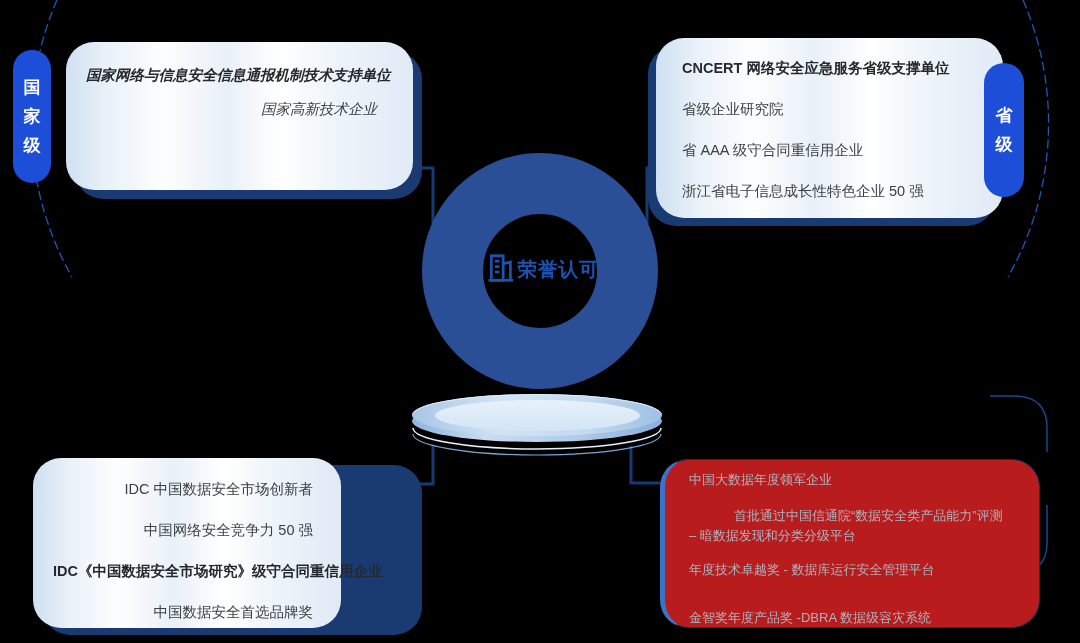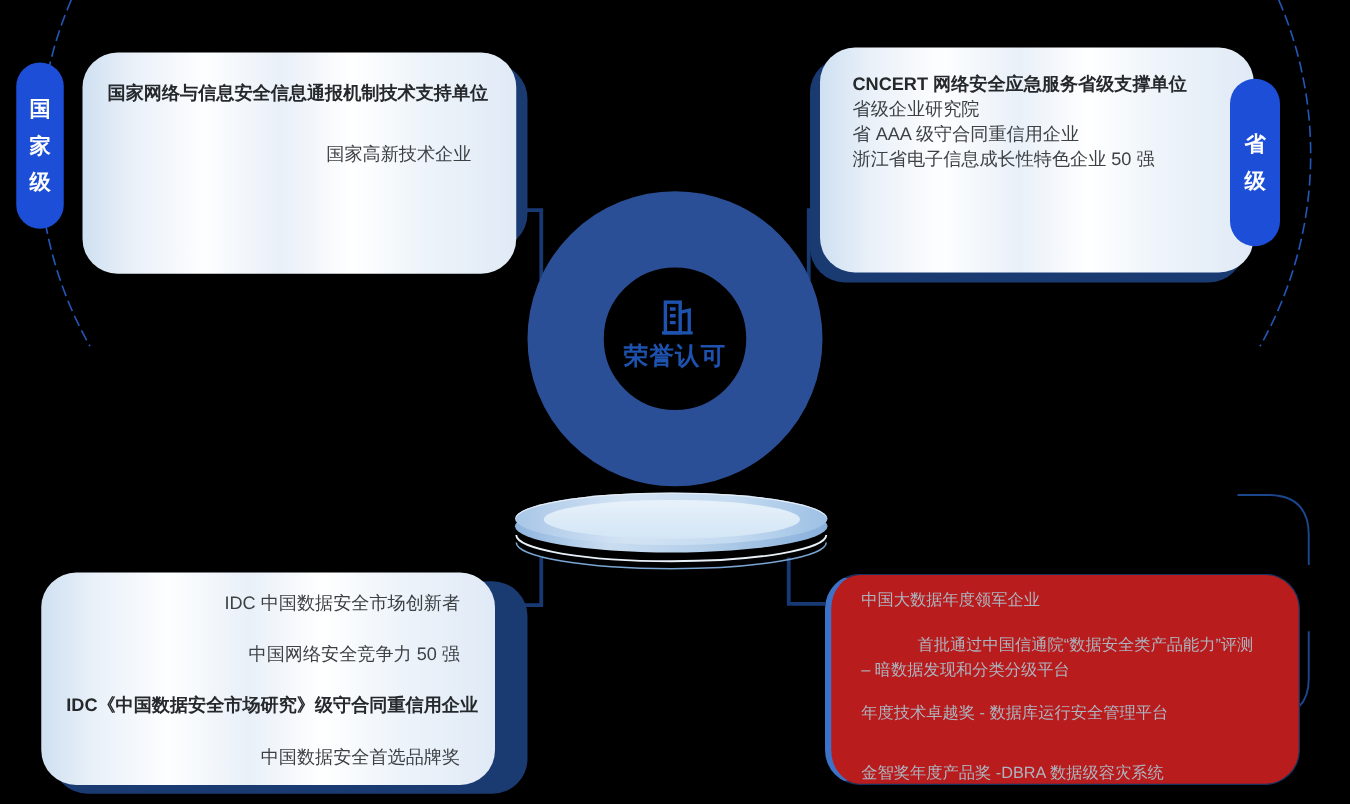--- a/index.html
+++ b/index.html
@@ -11,21 +11,21 @@
   .white-card{background:linear-gradient(90deg,#cfe0f1 0%,#eaf1f9 12%,#fdfeff 28%,#e9f0f8 46%,#ffffff 62%,#eef4fa 78%,#e0eaf6 100%);}
   .line{font-size:14.5px;line-height:20px;color:#3d4144;white-space:nowrap;}
   .line.bold{font-weight:bold;color:#26292c;}
   .align-r{text-align:right;}
   .align-l{text-align:left;}
   .navy-card{background:#b91c1c;border:1.5px solid #16335f;border-left:5px solid #3c73c8;}
   .navy-card .line{color:#adb4c0;font-size:13px;font-weight:normal;}
   .pill{position:absolute;background:#1d4ed8;border-radius:20px;color:#fff;font-weight:bold;
         font-size:17px;display:flex;flex-direction:column;align-items:center;justify-content:center;}
   .pill span{display:block;width:18px;line-height:29px;text-align:center;word-break:break-all;}
-  .hub{position:absolute;left:423px;top:151px;width:234px;height:234px;display:flex;flex-direction:column;
+  .hub{position:absolute;left:423px;top:151px;width:234px;height:234px;display:flex;
        align-items:center;justify-content:center;}
   .hub-label{font-size:19.5px;font-weight:bold;color:#1d52ae;letter-spacing:1px;margin-top:2px;}
   .ellipse{position:absolute;border-radius:50%;}
   .disc-base{left:412px;top:400px;width:250px;height:42px;
      background:linear-gradient(90deg,#8fb4de,#c9ddf1 30%,#b4cfea 60%,#89b0dc);}
   .disc-top{left:412px;top:394px;width:250px;height:42px;
      background:linear-gradient(90deg,#a8c6e7,#d3e3f4 35%,#c3daf0 70%,#9dc0e4);
      box-shadow:inset 0 1px 0 #e4eef9;}
   .disc-inner{left:435px;top:400px;width:205px;height:31px;
      background:linear-gradient(180deg,#e7f1fa,#d3e5f5);}
@@ -43,35 +43,35 @@
     <path d="M 413,168 H 433 V 224" fill="none" stroke="#183a74" stroke-width="3"></path>
     <path d="M 660,168 H 647 V 224" fill="none" stroke="#183a74" stroke-width="3"></path>
     <path d="M 413,484 H 433 V 446" fill="none" stroke="#183a74" stroke-width="3"></path>
     <path d="M 660,483 H 631 V 446" fill="none" stroke="#183a74" stroke-width="3"></path>
     <circle cx="540" cy="271" r="87.5" fill="none" stroke="#2b4f96" stroke-width="61"></circle>
     <path d="M 413,428 A 124 21 0 0 0 661,428" fill="none" stroke="#e8f1fa" stroke-width="1.5"></path>
     <path d="M 413,434 A 124 21 0 0 0 661,434" fill="none" stroke="#7aa6d4" stroke-width="1.2"></path>
   </svg>
 
   <div class="offset" style="left:75px;top:51px;width:347px;height:148px;"></div>
-  <div class="card white-card align-r" style="left:66px;top:42px;width:347px;height:177px;padding:23px 36px 0 20px;gap:29px;">
+  <div class="card white-card align-r" style="left:66px;top:42px;width:347px;height:148px;padding:23px 36px 0 20px;gap:14px;font-style:italic;">
     <div class="line bold">国家网络与信息安全信息通报机制技术支持单位</div>
     <div class="line">国家高新技术企业</div>
   </div>
 
   <div class="offset" style="left:648px;top:46px;width:347px;height:180px;"></div>
-  <div class="card white-card align-l" style="left:656px;top:38px;width:347px;height:180px;padding:20px 20px 0 26px;">
+  <div class="card white-card align-l" style="left:656px;top:38px;width:347px;height:180px;padding:20px 20px 0 26px;gap:21px;">
     <div class="line bold">CNCERT 网络安全应急服务省级支撑单位</div>
     <div class="line">省级企业研究院</div>
     <div class="line">省 AAA 级守合同重信用企业</div>
     <div class="line">浙江省电子信息成长性特色企业 50 强</div>
   </div>
 
   <div class="offset" style="left:42px;top:465px;width:380px;height:170px;"></div>
-  <div class="card white-card align-r" style="left:33px;top:458px;width:363px;height:170px;padding:15px 28px 0 20px;gap:21px;">
+  <div class="card white-card align-r" style="left:33px;top:458px;width:308px;height:170px;padding:15px 28px 0 20px;gap:21px;justify-content:center;">
     <div class="line">IDC 中国数据安全市场创新者</div>
     <div class="line">中国网络安全竞争力 50 强</div>
     <div class="line bold">IDC《中国数据安全市场研究》级守合同重信用企业</div>
     <div class="line">中国数据安全首选品牌奖</div>
   </div>
 
   <div class="card navy-card align-l" style="left:660px;top:459px;width:380px;height:169px;padding:10px 16px 0 24px;">
     <div class="line">中国大数据年度领军企业</div>
     <div class="line" style="margin-top:16px;margin-left:45px;">首批通过中国信通院“数据安全类产品能力”评测</div>
     <div class="line">– 暗数据发现和分类分级平台</div>

